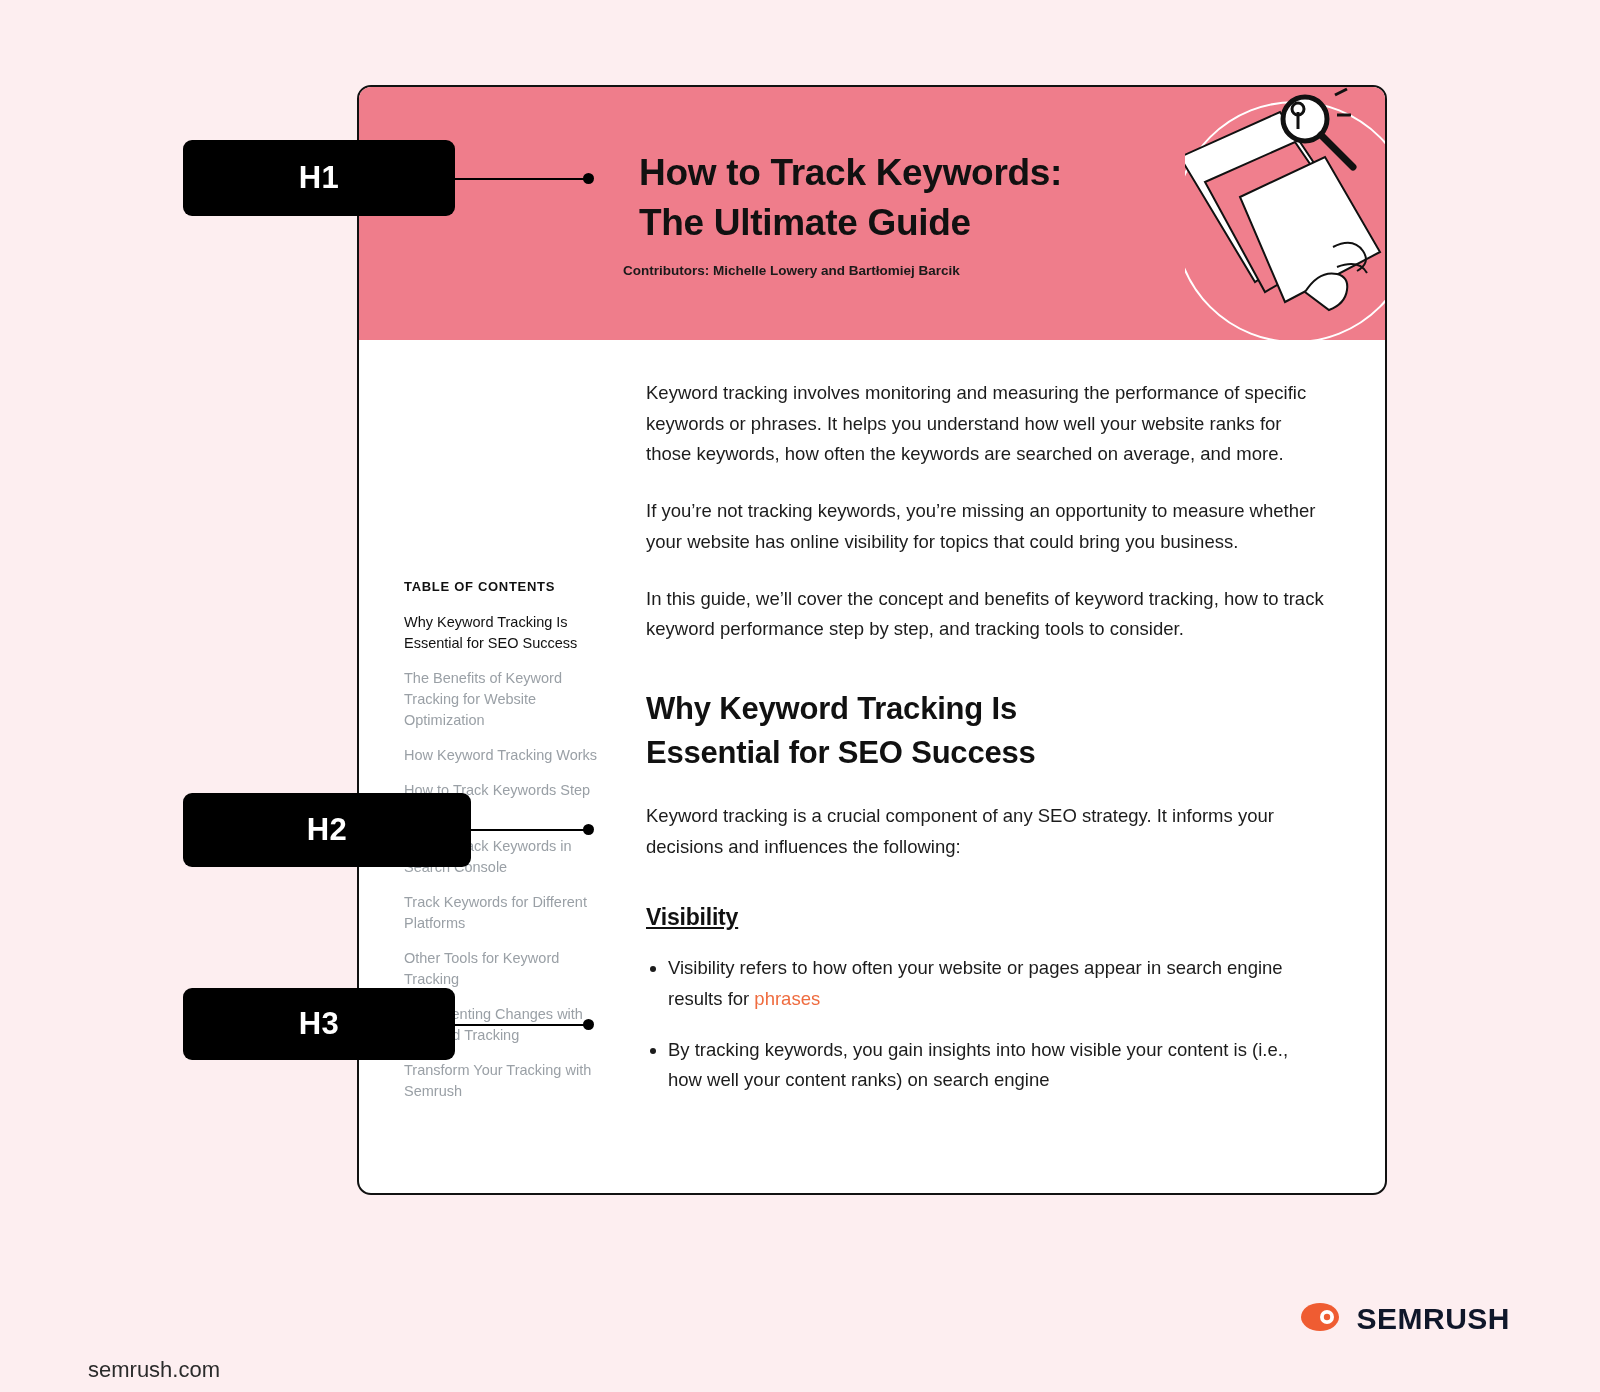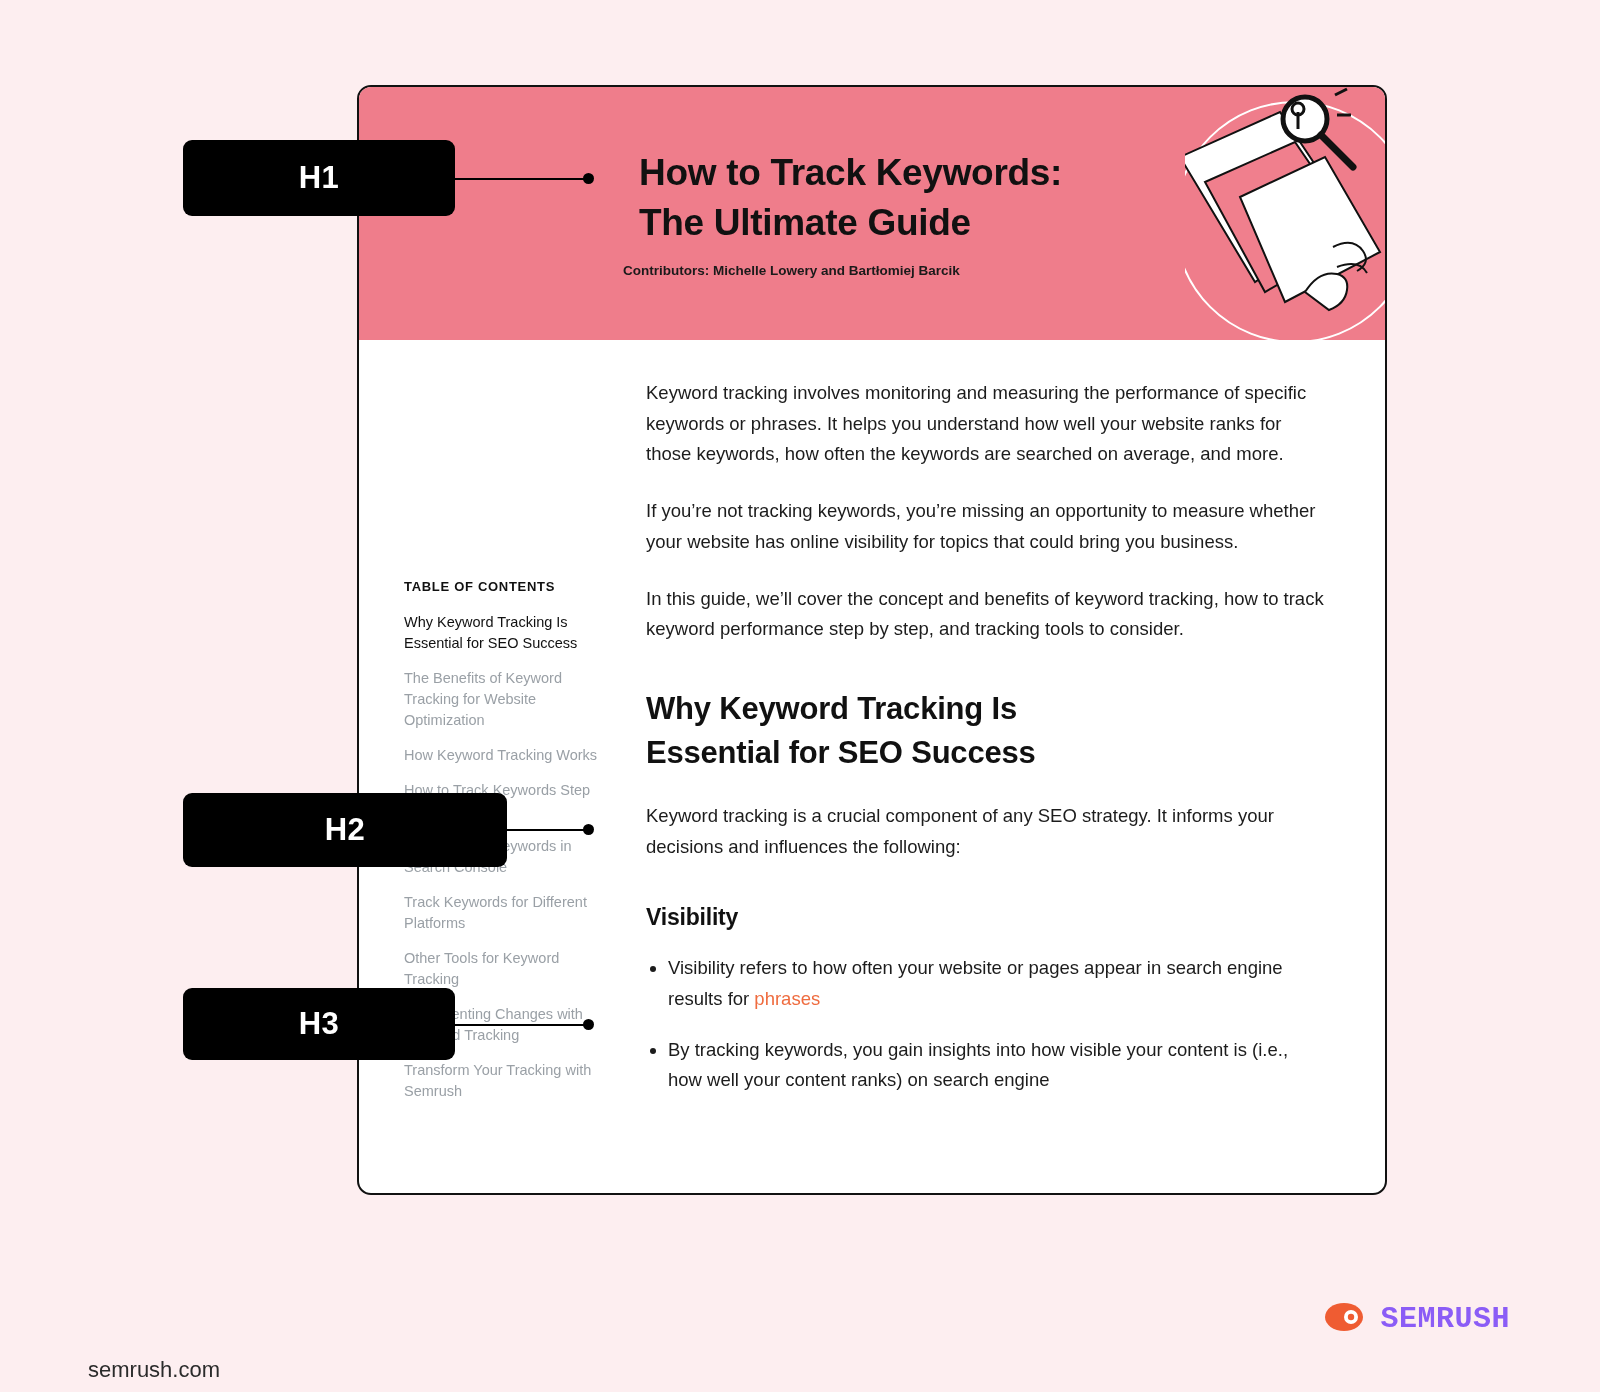--- a/index.html
+++ b/index.html
@@ -121,20 +121,21 @@
     margin: 42px 0 26px 0;
     letter-spacing: -0.2px;
     white-space: pre-line;
   }
   #content h3 {
     font-size: 23px;
     font-weight: 700;
     color: #111;
     margin: 42px 0 22px 0;
     letter-spacing: -0.2px;
+    text-decoration: underline;
   }
   #content ul {
     margin: 0;
     padding-left: 22px;
   }
   #content li {
     font-size: 18.5px;
     line-height: 1.66;
     color: #1c1c1c;
     margin-bottom: 20px;
@@ -151,21 +152,21 @@
     color: #ffffff;
     border-radius: 9px;
     display: flex;
     align-items: center;
     justify-content: center;
     font-size: 31px;
     font-weight: 700;
     letter-spacing: 0.5px;
   }
   #tag-h1 { left: 183px; top: 140px;  width: 272px; height: 76px; }
-  #tag-h2 { left: 183px; top: 793px;  width: 324px; height: 74px; }
+  #tag-h2 { left: 183px; top: 793px;  width: 288px; height: 74px; }
   #tag-h3 { left: 183px; top: 988px;  width: 272px; height: 72px; }
 
   .connector {
     position: absolute;
     height: 2px;
     background: #000000;
   }
   .dot {
     position: absolute;
     width: 11px;
@@ -193,22 +194,21 @@
     right: 90px;
     top: 1300px;
     display: flex;
     align-items: center;
     gap: 14px;
   }
   #footer-brand-name {
     font-size: 30px;
     font-weight: 700;
     letter-spacing: 0.5px;
-    color: #8b5cf6;
-    font-family: Liberation Mono, monospace;
+    color: #0f172a;
   }
 </style>
 </head>
 <body>
 
 <div id="article-card">
 
   <div id="article-hero">
     <h1 id="hero-title">How to Track Keywords:
 The Ultimate Guide</h1>

